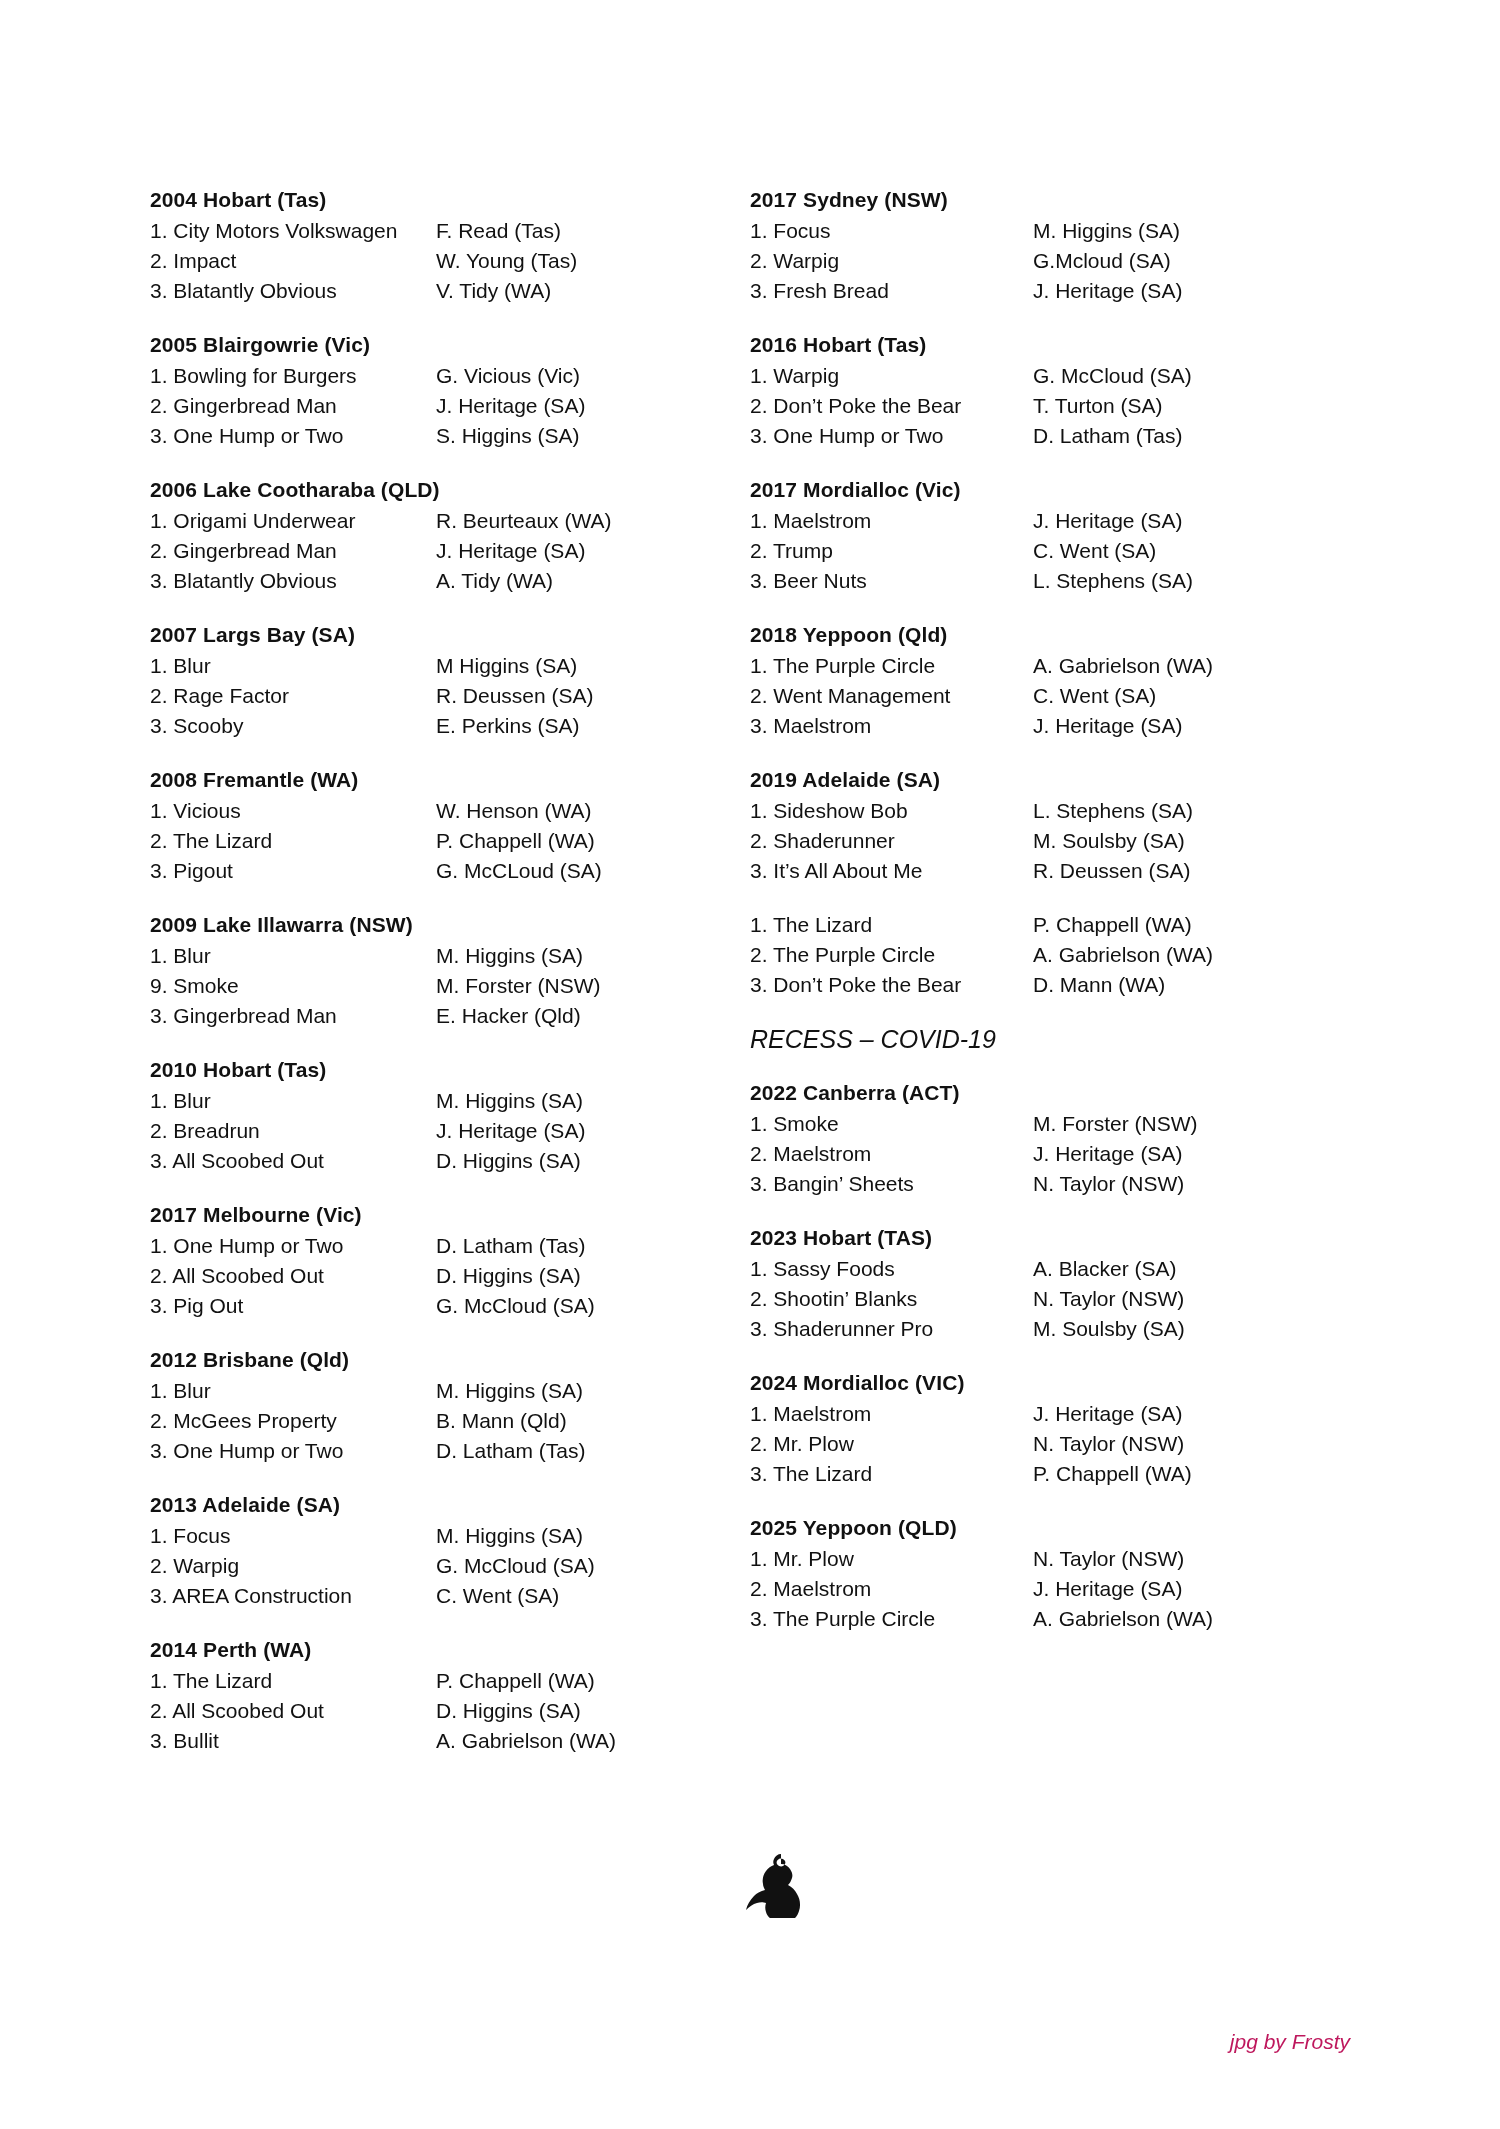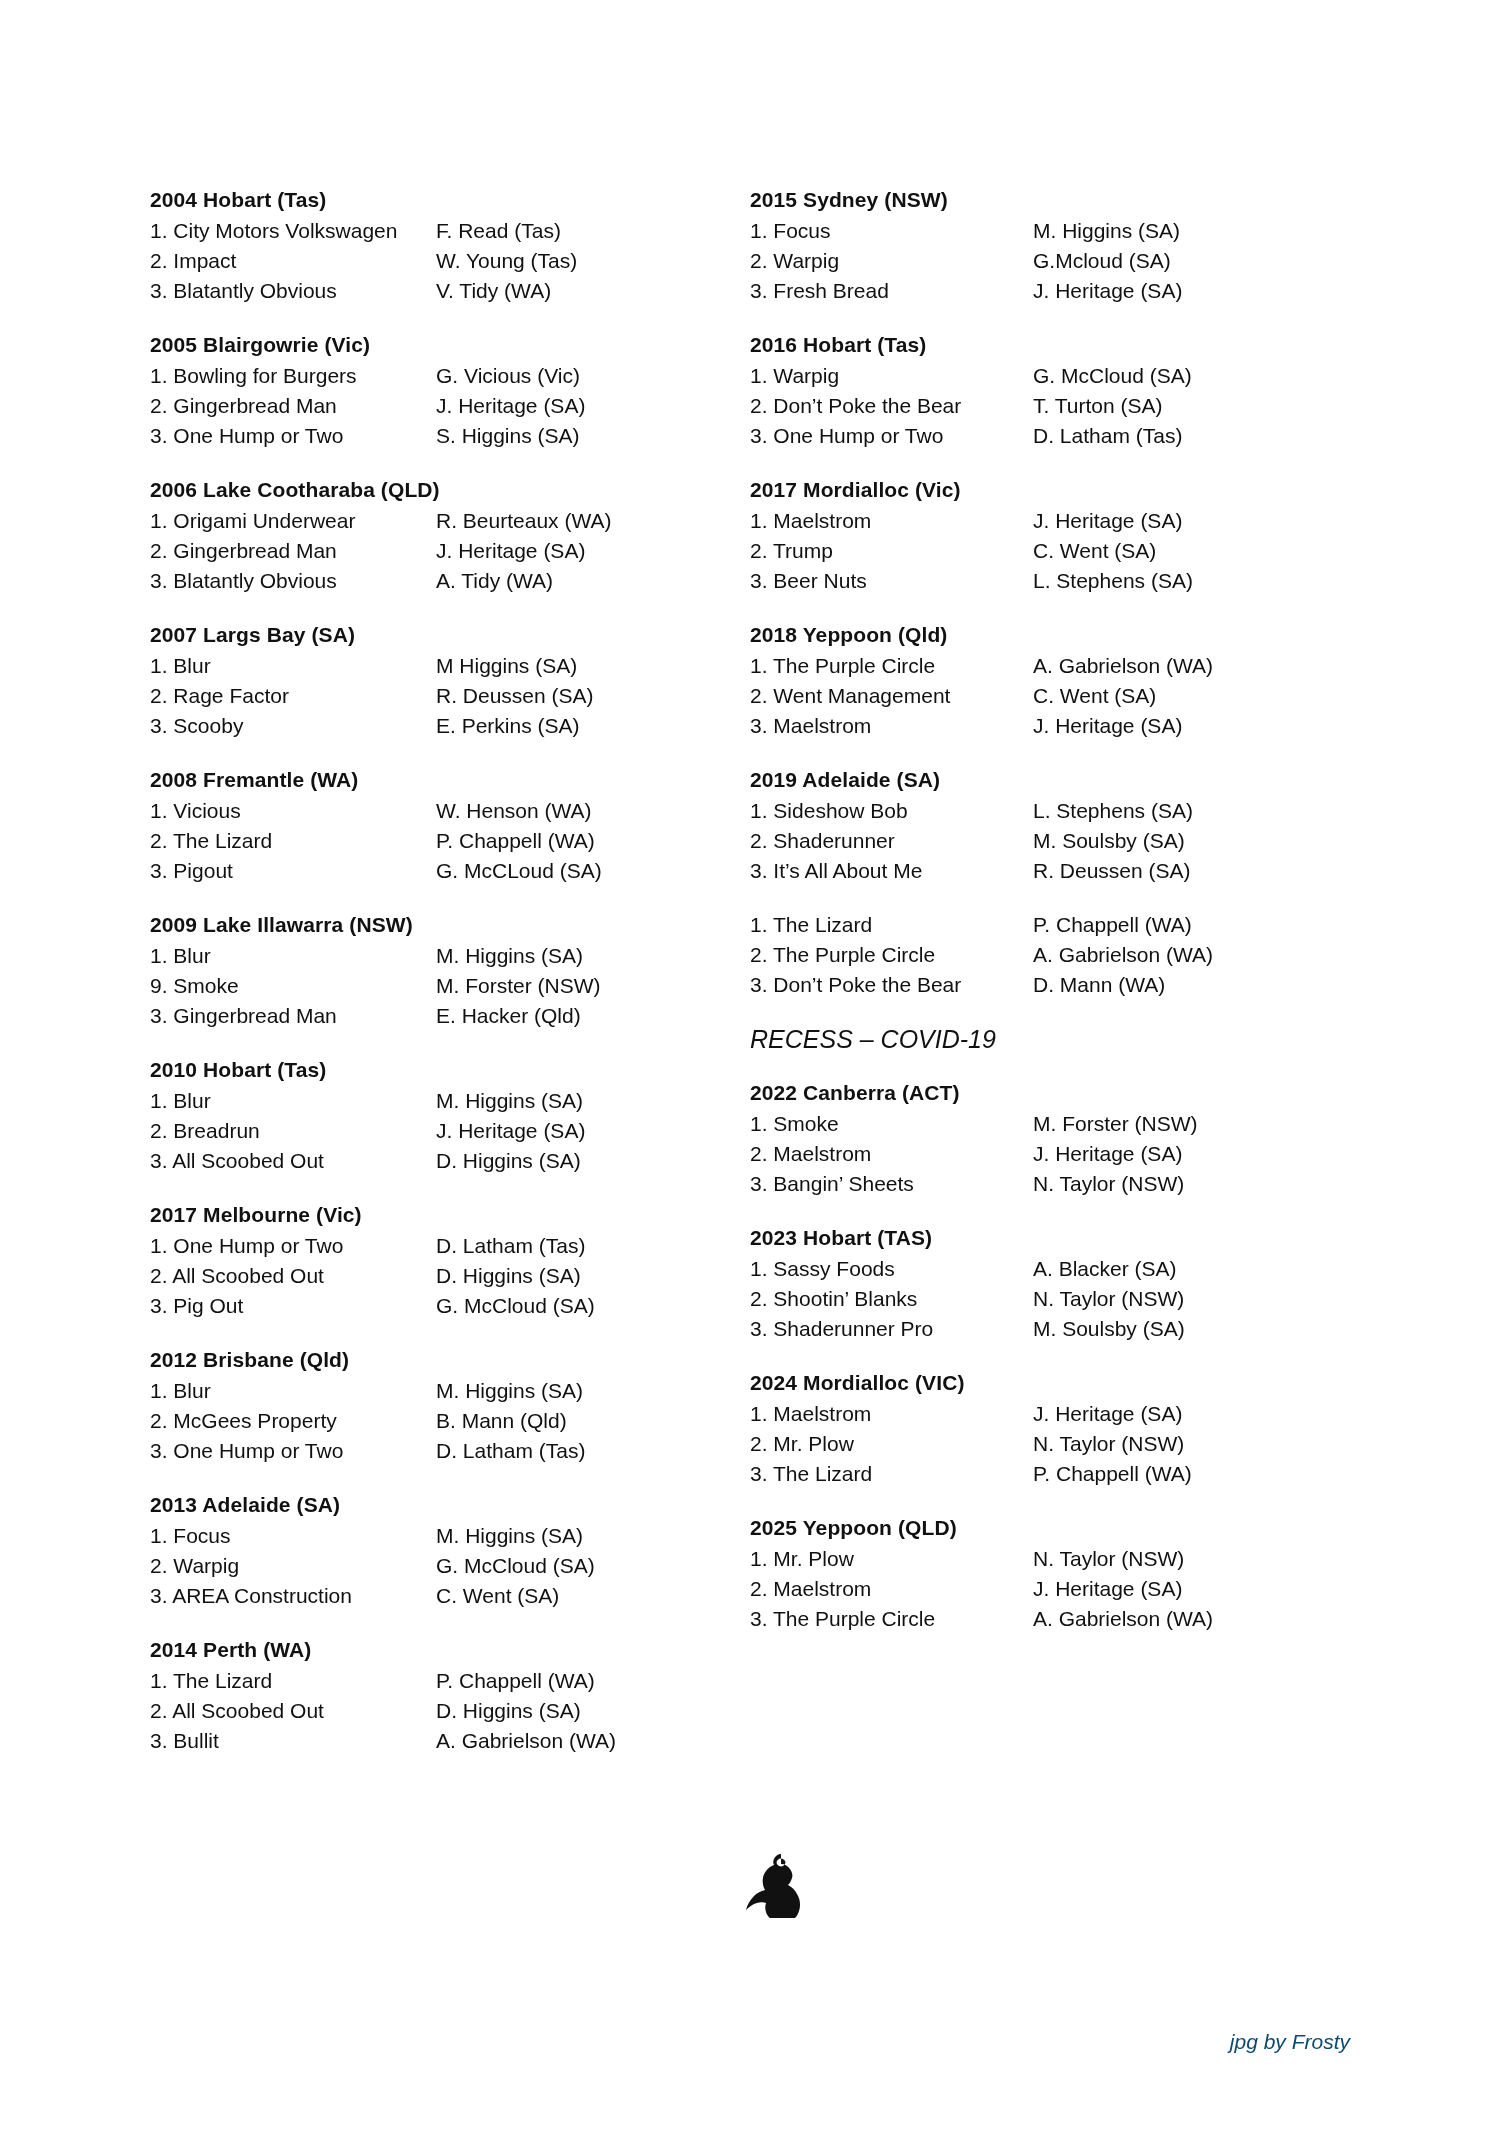--- a/index.html
+++ b/index.html
@@ -77,21 +77,21 @@
     left: 740px;
     top: 1848px;
     width: 80px;
     height: 70px;
   }
   .credit {
     position: absolute;
     right: 150px;
     top: 2030px;
     font-size: 21px;
-    color: #0c4a6e;
+    color: #be185d;
     font-style: italic;
   }
 </style>
 </head>
 <body>
 
 <div class="page">
 
   <div class="columns">
 
@@ -258,21 +258,21 @@
           </div>
           <div class="entry">
             <div class="name">3. Bullit</div>
             <div class="person">A. Gabrielson (WA)</div>
           </div>
         </div>
       </div>
 
     <div class="col right" id="col-right">
         <div class="group">
-          <div class="group-title">2015 Sydney (NSW)</div>
+          <div class="group-title">2017 Sydney (NSW)</div>
           <div class="entry">
             <div class="name">1. Focus</div>
             <div class="person">M. Higgins (SA)</div>
           </div>
           <div class="entry">
             <div class="name">2. Warpig</div>
             <div class="person">G.Mcloud  (SA)</div>
           </div>
           <div class="entry">
             <div class="name">3. Fresh Bread</div>

